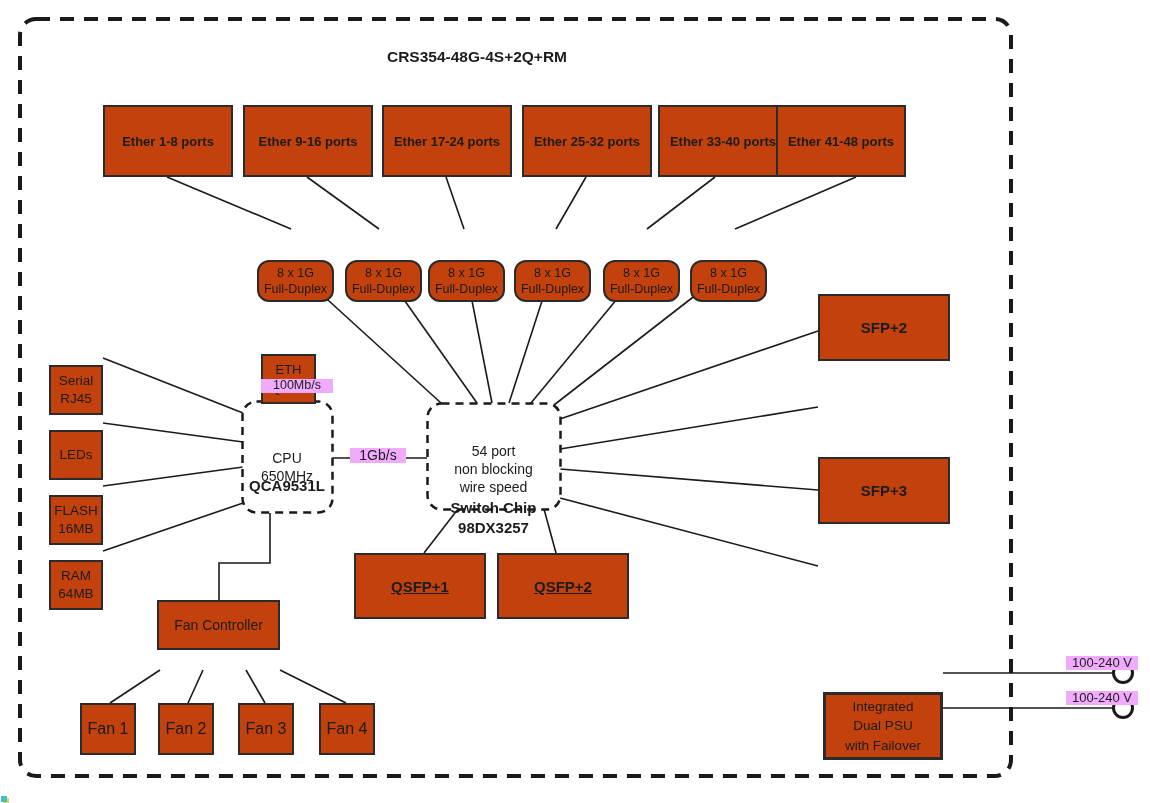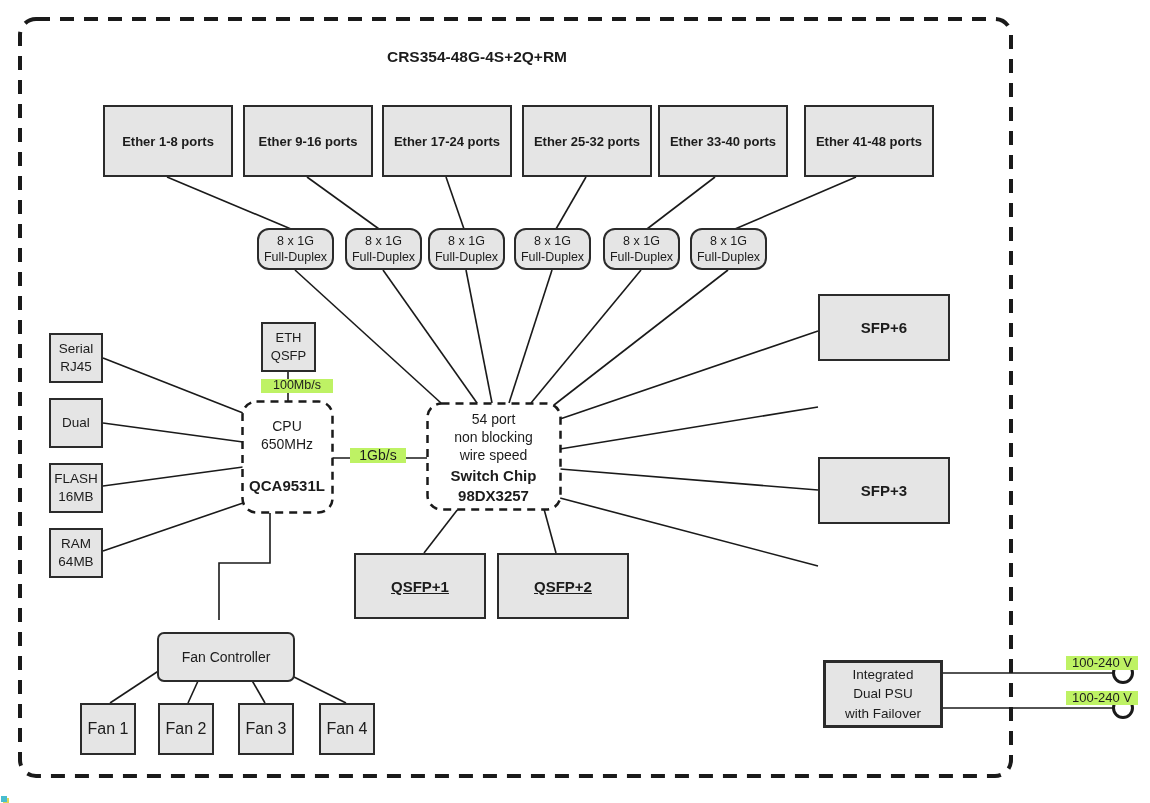--- a/index.html
+++ b/index.html
@@ -1,34 +1,34 @@
 <!DOCTYPE html>
 <html><head>
 <meta charset="utf-8">
 <style>
   html,body{margin:0;padding:0;background:#ffffff;}
   #canvas{position:relative;width:1150px;height:803px;background:#ffffff;
           font-family:"Liberation Sans",sans-serif;color:#1c1c1c;overflow:hidden;}
   #wires{position:absolute;left:0;top:0;width:1150px;height:803px;}
-  .box{position:absolute;box-sizing:border-box;border:2px solid #2b2b2b;background:#e5e5e5;
+  .box{position:absolute;box-sizing:border-box;border:2px solid #2b2b2b;background:#c2410c;
        display:flex;align-items:center;justify-content:center;text-align:center;}
-  .pre{white-space:pre-line;}
+  .pre{white-space:pre-line;margin-top:32px;}
   .ether{width:130px;height:72px;top:105px;font-weight:bold;font-size:13px;}
   .phy{width:77px;height:42px;top:228px;border-radius:12px;font-size:12.5px;line-height:1.3;}
   .periph{left:49px;width:54px;height:50px;font-size:13.5px;line-height:1.35;}
   .ethmgmt{left:261px;top:322px;width:55px;height:50px;font-size:13px;line-height:1.35;}
   .sfp{left:818px;width:132px;height:67px;font-weight:bold;font-size:15px;}
   .qsfp{top:553px;width:132px;height:66px;font-weight:bold;font-size:15px;text-decoration:underline;}
-  .fanctl{left:157px;top:632px;width:138px;height:50px;font-size:14px;border-radius:7px;}
+  .fanctl{left:157px;top:600px;width:123px;height:50px;font-size:14px;}
   .fan{top:703px;width:56px;height:52px;font-size:16px;}
   .psu{left:823px;top:660px;width:120px;height:68px;border-width:3px;font-size:13.5px;line-height:1.45;text-align:center;}
   .title{position:absolute;left:277px;top:48px;width:400px;text-align:center;
          font-weight:bold;font-size:15.5px;}
   .chiptext{position:absolute;text-align:center;}
-  .link-label{position:absolute;background:#bef264;text-align:center;line-height:1.1;}
+  .link-label{position:absolute;background:#f0abfc;text-align:center;line-height:1.1;}
   .lbl-100mb{left:261px;top:379px;width:72px;font-size:12.5px;}
   .lbl-1gb{left:350px;top:448px;width:56px;font-size:14px;}
   .lbl-pwr{left:1026px;width:72px;font-size:13px;margin-left:40px;}
   .artifact{position:absolute;left:1px;top:796px;width:6px;height:6px;background:#35b6c9;
             box-shadow:2px 2px 0 #d8d248;opacity:.9;}
 </style>
 </head>
 <body>
 
 <div id="canvas">
@@ -84,21 +84,21 @@
     <rect x="427.5" y="403.5" width="133" height="106" rx="14" fill="#fff" stroke-width="2.5" stroke-dasharray="8 6"></rect>
   </svg>
 
   <div class="title">CRS354-48G-4S+2Q+RM</div>
 
   <div class="box ether" style="left:103px">Ether 1-8 ports</div>
   <div class="box ether" style="left:243px">Ether 9-16 ports</div>
   <div class="box ether" style="left:382px">Ether 17-24 ports</div>
   <div class="box ether" style="left:522px">Ether 25-32 ports</div>
   <div class="box ether" style="left:658px">Ether 33-40 ports</div>
-  <div class="box ether" style="left:804px">Ether 41-48 ports</div>
+  <div class="box ether" style="left:776px">Ether 41-48 ports</div>
 
   <div class="box phy pre" style="left:257px">8 x 1G
 Full-Duplex</div>
   <div class="box phy pre" style="left:345px">8 x 1G
 Full-Duplex</div>
   <div class="box phy pre" style="left:428px">8 x 1G
 Full-Duplex</div>
   <div class="box phy pre" style="left:514px">8 x 1G
 Full-Duplex</div>
   <div class="box phy pre" style="left:603px">8 x 1G
@@ -117,27 +117,27 @@
   <div class="link-label lbl-1gb">1Gb/s</div>
 
   <div class="chiptext pre" style="left:427px;top:411px;width:133px;font-size:14px;line-height:1.27;">54 port
 non blocking
 wire speed</div>
   <div class="chiptext pre" style="left:427px;top:466px;width:133px;font-size:15px;font-weight:bold;line-height:1.3;">Switch Chip
 98DX3257</div>
 
   <div class="box periph pre" style="top:333px">Serial
 RJ45</div>
-  <div class="box periph pre" style="top:398px">Dual</div>
+  <div class="box periph pre" style="top:398px">LEDs</div>
   <div class="box periph pre" style="top:463px">FLASH
 16MB</div>
   <div class="box periph pre" style="top:528px">RAM
 64MB</div>
 
-  <div class="box sfp" style="top:294px">SFP+6</div>
+  <div class="box sfp" style="top:294px">SFP+2</div>
   <div class="box sfp" style="top:457px">SFP+3</div>
 
   <div class="box qsfp" style="left:354px">QSFP+1</div>
   <div class="box qsfp" style="left:497px">QSFP+2</div>
 
   <div class="box fanctl">Fan Controller</div>
   <div class="box fan" style="left:80px">Fan 1</div>
   <div class="box fan" style="left:158px">Fan 2</div>
   <div class="box fan" style="left:238px">Fan 3</div>
   <div class="box fan" style="left:319px">Fan 4</div>

